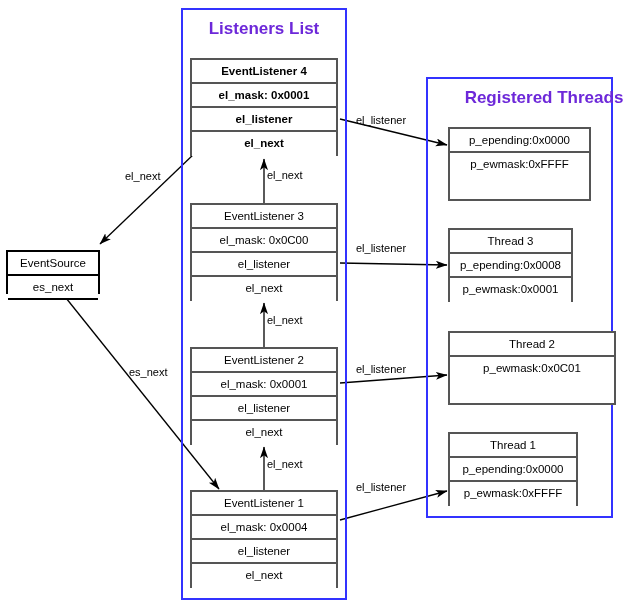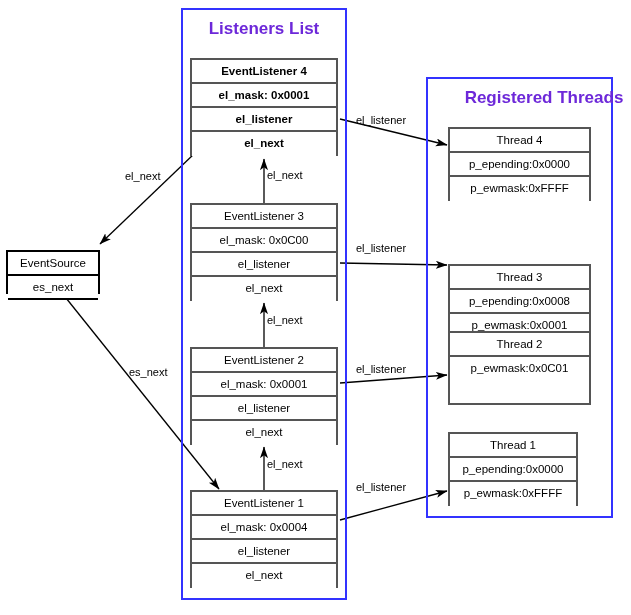--- a/index.html
+++ b/index.html
@@ -135,32 +135,31 @@
     <div class="row">EventListener 1</div>
     <div class="row">el_mask: 0x0004</div>
     <div class="row">el_listener</div>
     <div class="row">el_next</div>
   </div>
 
   <div class="panel" style="left:426px; top:77px; width:187px; height:441px;"></div>
   <div class="panel-title" style="left:442px; top:88px; width:204px;">Registered Threads</div>
 
   <div class="struct" style="left:448px; top:127px; width:143px; height:74px;">
-    <div class="row">Thread 4</div>
     <div class="row">p_epending:0x0000</div>
     <div class="row">p_ewmask:0xFFFF</div>
   </div>
 
-  <div class="struct" style="left:448px; top:228px; width:143px; height:74px;margin-top:36px;">
+  <div class="struct" style="left:448px; top:228px; width:125px; height:74px;">
     <div class="row">Thread 3</div>
     <div class="row">p_epending:0x0008</div>
     <div class="row">p_ewmask:0x0001</div>
   </div>
 
-  <div class="struct" style="left:448px; top:331px; width:143px; height:74px;">
+  <div class="struct" style="left:448px; top:331px; width:168px; height:74px;">
     <div class="row">Thread 2</div>
     <div class="row">p_ewmask:0x0C01</div>
   </div>
 
   <div class="struct" style="left:448px; top:432px; width:130px; height:74px;">
     <div class="row">Thread 1</div>
     <div class="row">p_epending:0x0000</div>
     <div class="row">p_ewmask:0xFFFF</div>
   </div>
 

